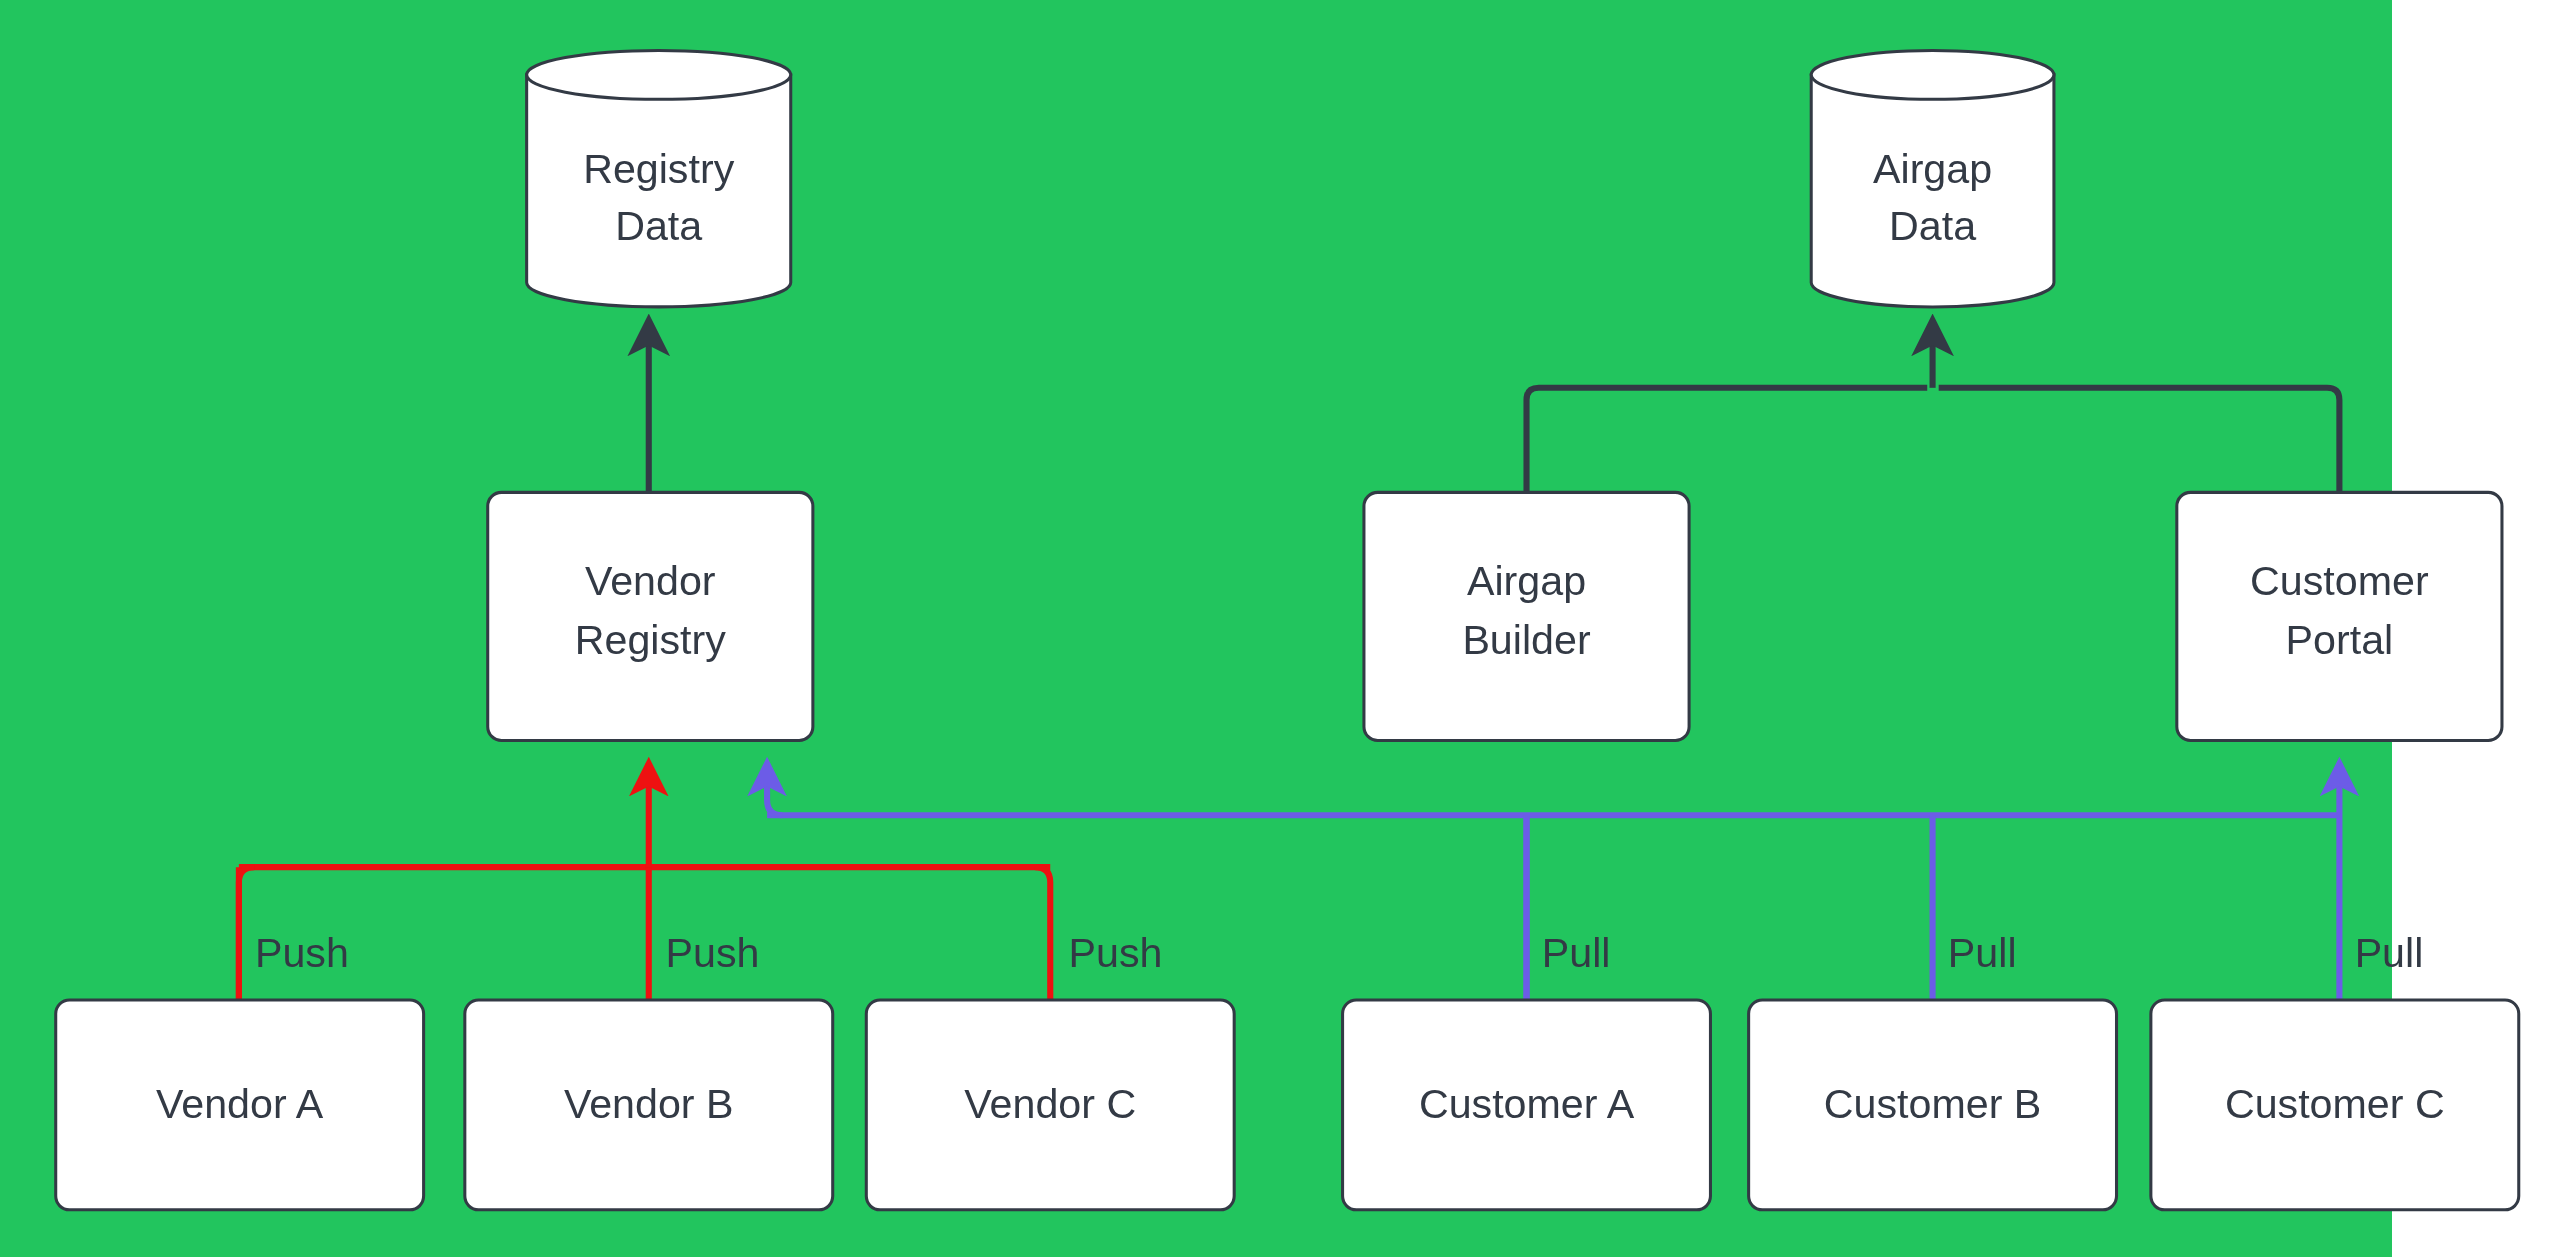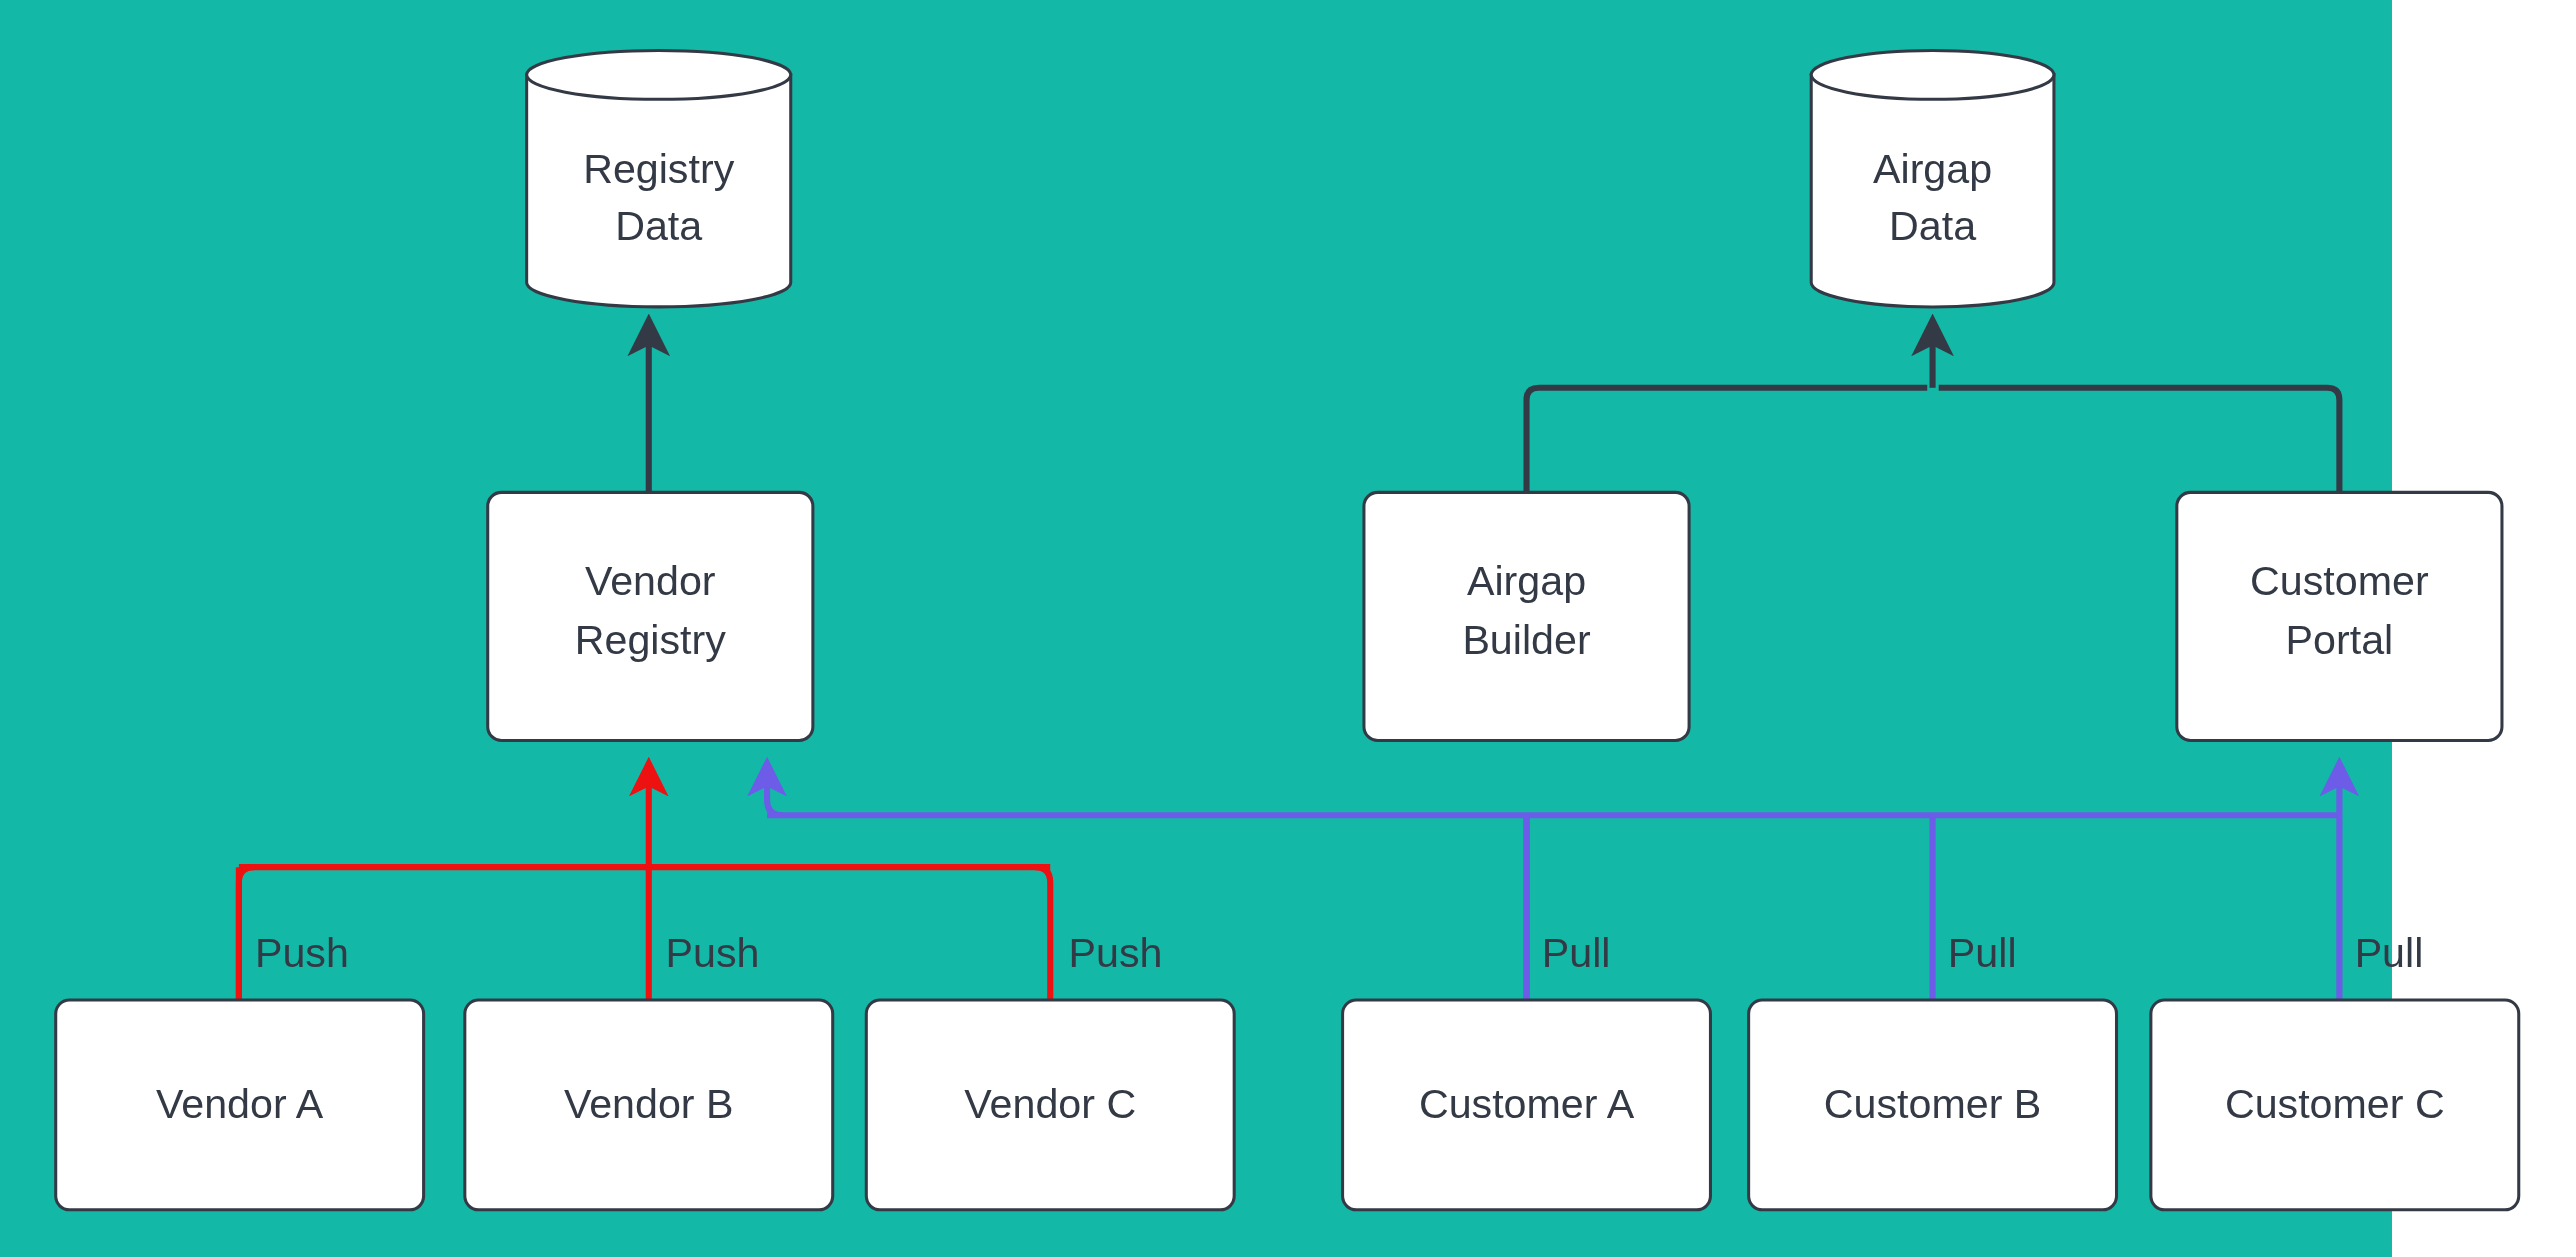--- a/index.html
+++ b/index.html
@@ -10,21 +10,21 @@
   body {
     width: 2576px;
     height: 1258px;
     font-family: "Liberation Sans", sans-serif;
     overflow: hidden;
   }
   #diagram-root {
     position: relative;
     width: 2392px;
     height: 1258px;
-    background: #14b8a6;
+    background: #22c55e;
   }
   svg.diagram {
     display: block;
     width: 2576px;
     height: 1258px;
   }
   .node-shape {
     fill: #ffffff;
     stroke: #333a45;
     stroke-width: 4;

